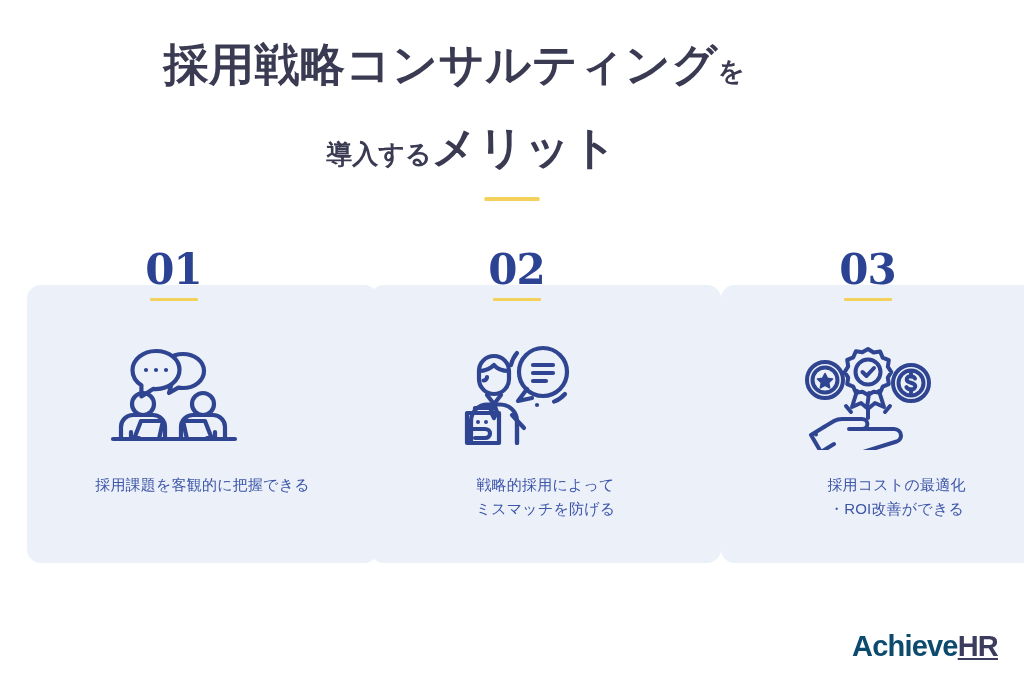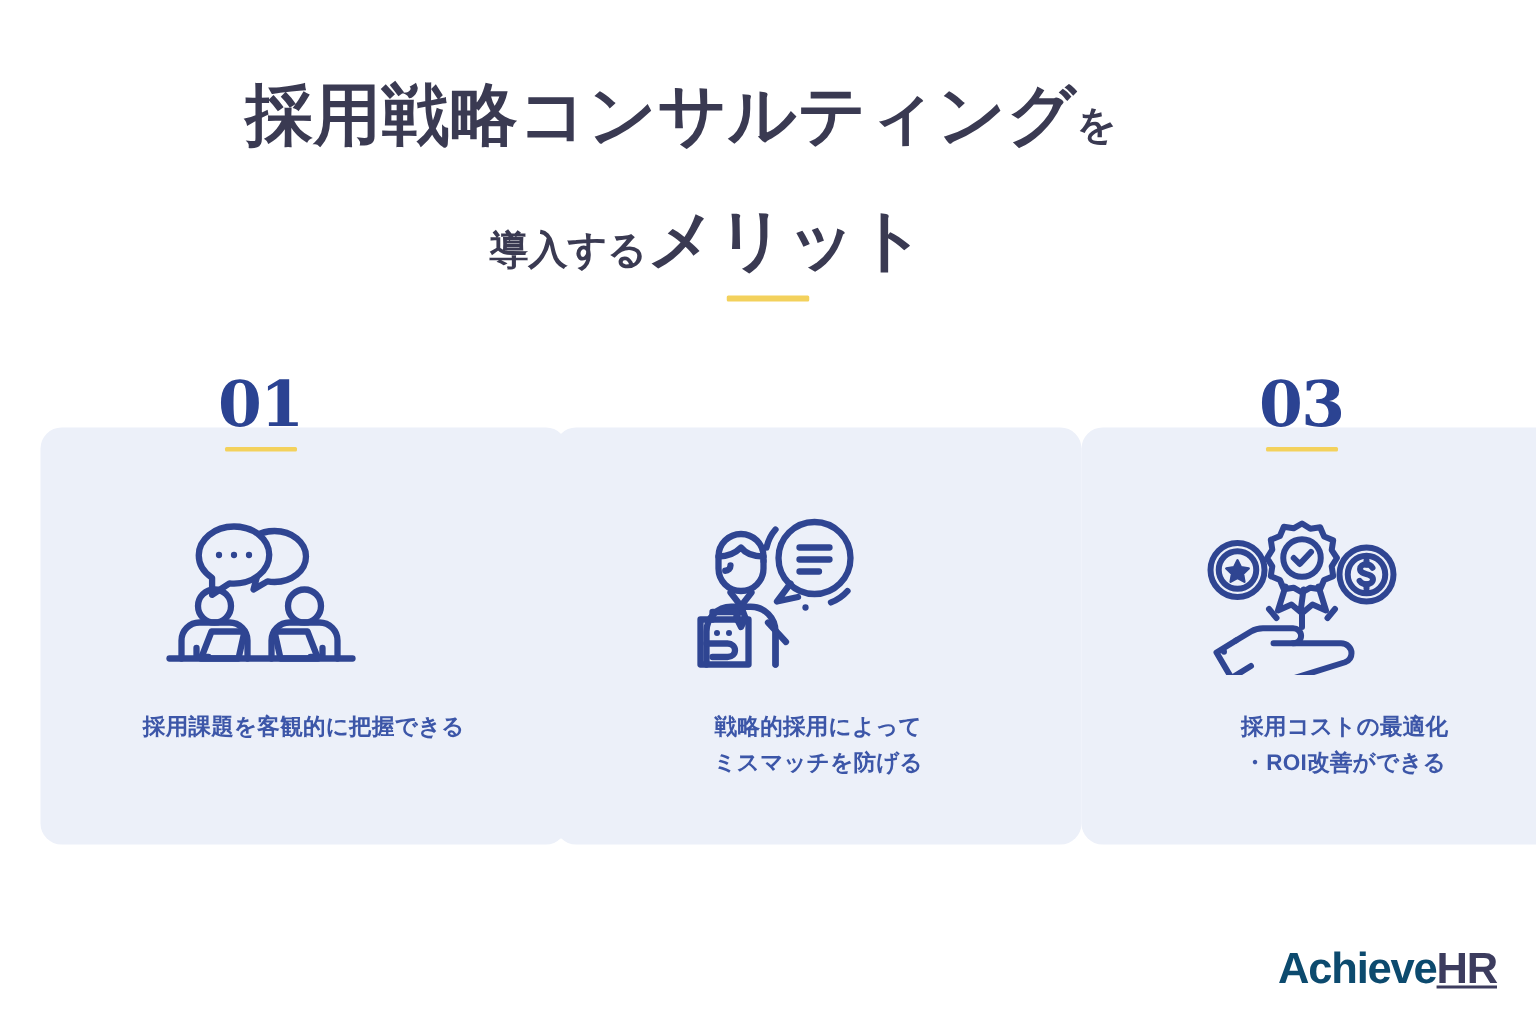--- a/index.html
+++ b/index.html
@@ -20,21 +20,21 @@
   .slide {
     position: relative;
     width: 1024px;
     height: 683px;
     box-sizing: border-box;
   }
 
   
   .heading {
     position: absolute;
-    top: 54px;
+    top: 42px;
     left: 0;
     width: 908px;
     text-align: center;
   }
   .heading-line {
     display: block;
     color: #3a3a52;
     white-space: nowrap;
     line-height: 1.0;
   }
@@ -128,21 +128,21 @@
   .card-icon svg { display: block; }
 
   .card-caption {
     position: absolute;
     left: 14px;
     right: 14px;
     top: 188px;
     text-align: center;
     color: #3c56a8;
     font-size: 15px;
-    font-weight: 700;
+    font-weight: 400;
     line-height: 1.62;
     letter-spacing: 0.2px;
   }
   .card-caption .cap-line { display: block; white-space: nowrap; }
 
   
   .logo {
     position: absolute;
     right: 26px;
     bottom: 22px;
@@ -209,20 +209,24 @@
 
           <path d="M10 100h122"></path>
         </svg>
       </div>
       <div class="card-caption">
         <span class="cap-line">採用課題を客観的に把握できる</span>
       </div>
     </div>
 
     <div class="card card-2">
+      <div class="card-number">
+        <span class="num">02</span>
+        <span class="num-rule"></span>
+      </div>
       <div class="card-icon">
         <svg width="120" height="112" viewBox="0 0 120 112" fill="none" stroke="#2f4592" stroke-width="4.2" stroke-linecap="round" stroke-linejoin="round">
 
           <circle cx="86" cy="33" r="24"></circle>
           <path d="M70 50l-9 12 14-3"></path>
           <path d="M76 26h20M76 34h20M76 42h13"></path>
 
           <path d="M60 14c-3 3.4-5 7.6-6 12"></path>
           <path d="M108 55c-3 3.4-6.8 6-11 7.6"></path>
           <circle cx="52" cy="35" r="2.1" fill="#2f4592" stroke="none"></circle>

